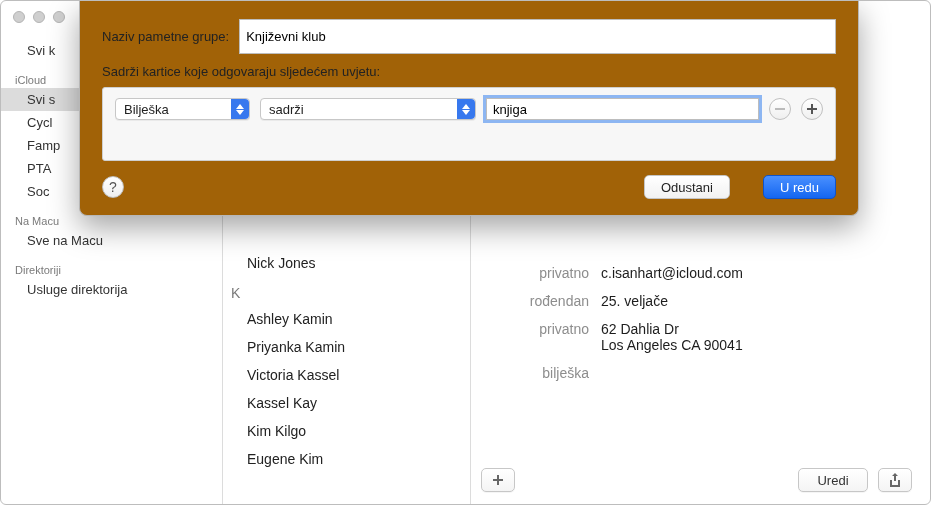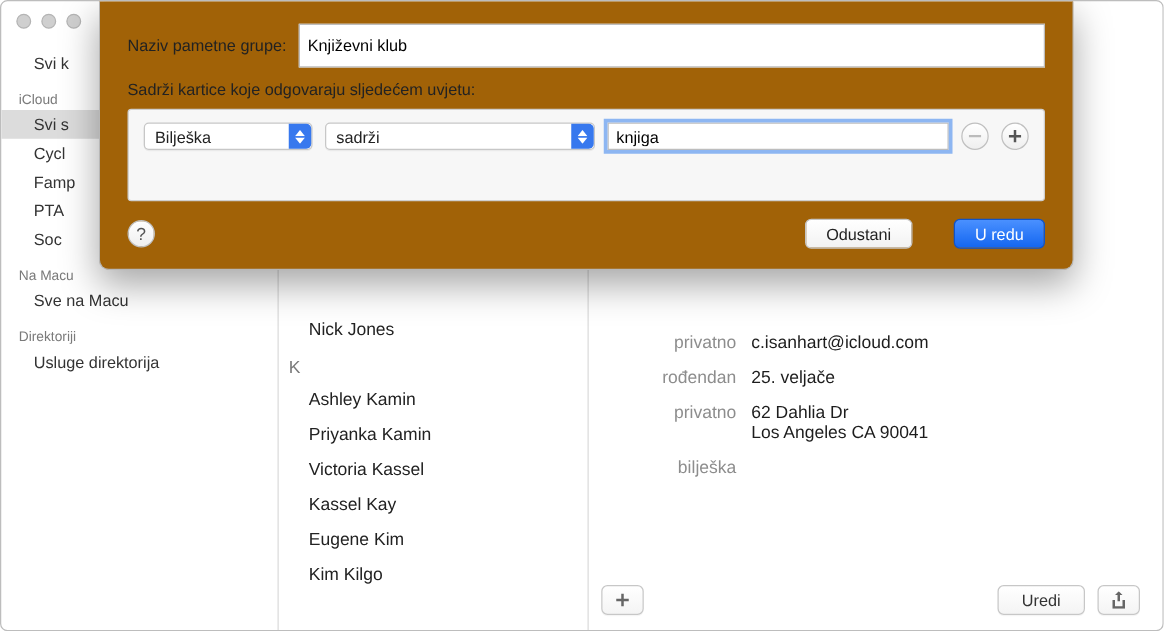--- a/index.html
+++ b/index.html
@@ -262,22 +262,22 @@
     <div class="contacts">
       <div class="person">
         <span>Nick</span> <strong>Jones</strong>
       </div>
       <div class="letter">K</div>
       <div id="contacts-list">
           <div class="person"><span>Ashley</span> <strong>Kamin</strong></div>
           <div class="person"><span>Priyanka</span> <strong>Kamin</strong></div>
           <div class="person"><span>Victoria</span> <strong>Kassel</strong></div>
           <div class="person"><span>Kassel</span> <strong>Kay</strong></div>
+          <div class="person"><span>Kim</span> <strong>Kilgo</strong></div>
           <div class="person"><span>Eugene</span> <strong>Kim</strong></div>
-          <div class="person"><span>Kim</span> <strong>Kilgo</strong></div>
         </div>
     </div>
 
     <div class="detail">
       <div id="detail-rows">
           <div class="detail-row">
             <div class="label">privatno</div>
             <div class="value" style="white-space: pre-line;">c.isanhart@icloud.com</div>
           </div>
           <div class="detail-row">

